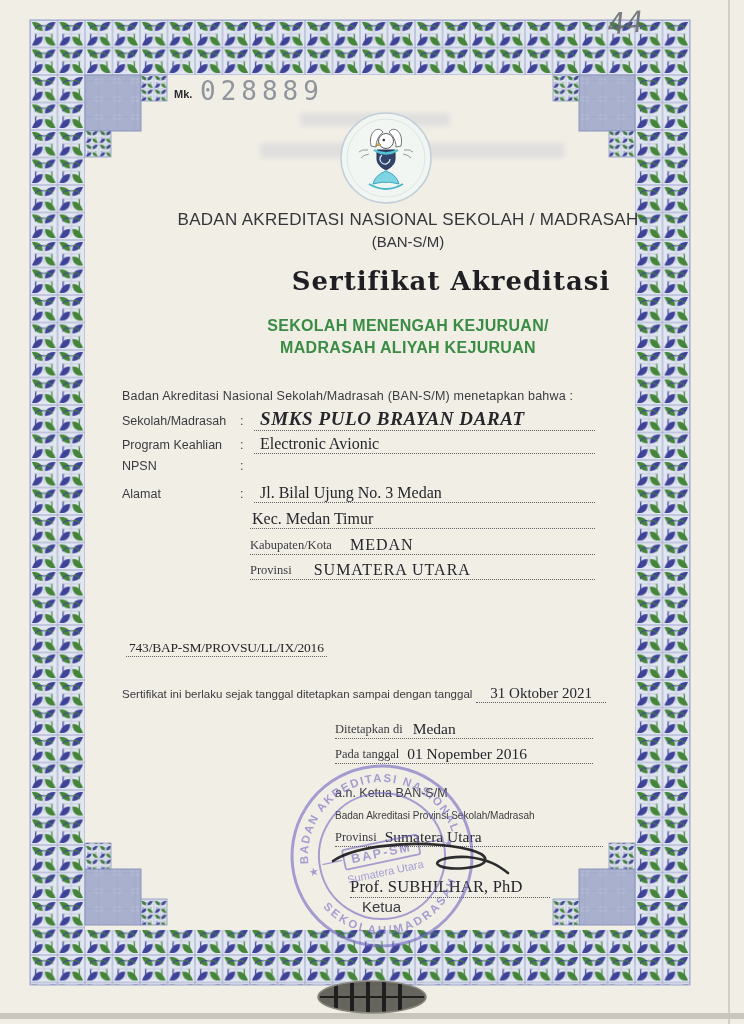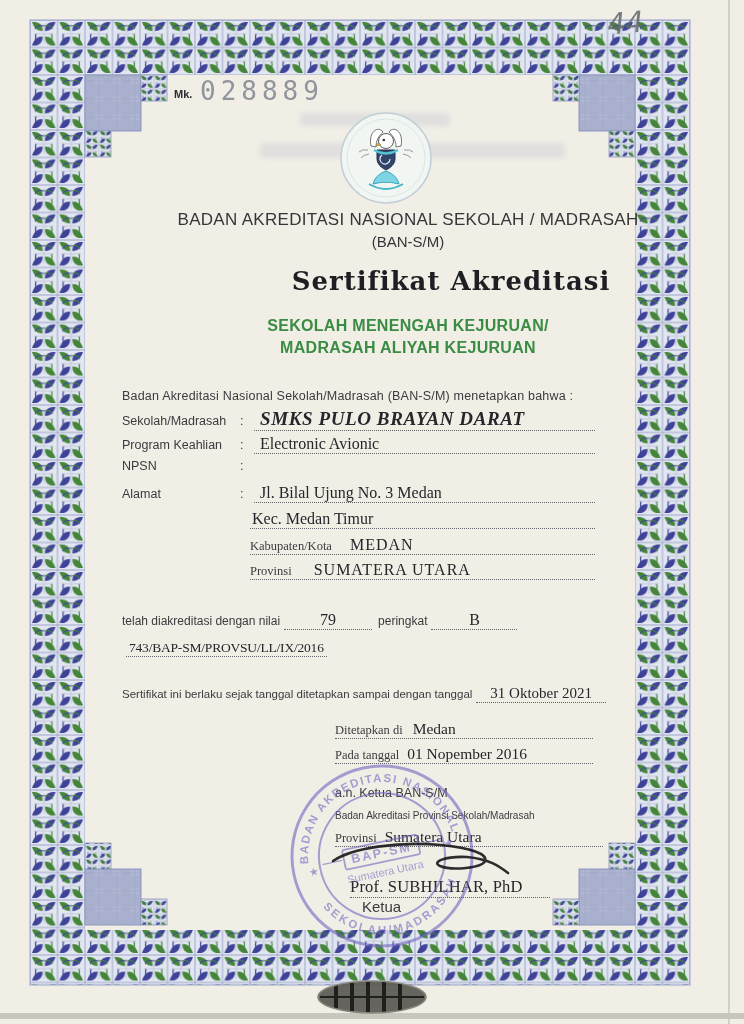--- a/index.html
+++ b/index.html
@@ -6,21 +6,21 @@
   .page{position:relative;width:744px;height:1024px;margin:0 auto;background:#f1eee6;overflow:hidden;
         font-family:"Liberation Sans",sans-serif;color:#3b3b3f;}
   .abs{position:absolute;}
   .sans{font-family:Liberation Serif, serif;}
   .serif{font-family:"Liberation Serif",serif;color:#26262b;}
   .ctr{text-align:center;margin-left:48px;}
   .dotline{border-bottom:1.6px dotted rgba(70,70,78,.85);}
   .row{position:absolute;display:flex;align-items:baseline;}
   .lblcol{width:118px;font-size:12.5px;color:#3b3b3f;}
   .colon{width:14px;font-size:12.5px;color:#3b3b3f;}
-  .valbox{flex:1;display:flex;align-items:flex-end;}
+  .valbox{flex:1;display:flex;align-items:center;}
   .val{font-size:16px;}
   .val-school{font-size:19px;font-style:italic;font-weight:600;letter-spacing:.6px;}
   .val-caps{letter-spacing:1px;}
   .inline-line{display:flex;align-items:baseline;font-size:12px;color:#3b3b3f;}
   .fillbox{display:inline-block;text-align:center;}
   .wm-letter{font-family:"Liberation Serif",serif;font-weight:700;color:rgba(112,105,94,.38);}
   .smudge{background:rgba(128,140,182,.15);filter:blur(2.5px);border-radius:4px;}
   .z1{z-index:1}.z2{z-index:2}.z3{z-index:3}.z4{z-index:4}
 </style>
 </head>
@@ -155,26 +155,20 @@
       <span class="serif val val-caps" style="padding-left:18px">MEDAN</span>
     </span>
   </div>
   <div class="row z2" style="left:250px;top:561px;width:345px">
     <span class="valbox dotline">
       <span class="sans" style="font-size:12.5px">Provinsi</span>
       <span class="serif val val-caps" style="padding-left:22px">SUMATERA UTARA</span>
     </span>
   </div>
 
-  <div class="abs inline-line z2" style="left:122px;top:611px">
-    <span>telah diakreditasi dengan nilai</span>
-    <span class="fillbox dotline serif" style="width:88px;font-size:16px;margin-left:4px">79</span>
-    <span style="margin-left:6px">peringkat</span>
-    <span class="fillbox dotline serif" style="width:86px;font-size:16px;margin-left:4px">B</span>
-  </div>
 
   <div class="abs inline-line z2" style="left:122px;top:640px">
     <span class="fillbox dotline serif" style="font-size:13.5px;letter-spacing:-.2px;margin-left:4px;padding:0 3px">743/BAP-SM/PROVSU/LL/IX/2016</span>
   </div>
 
   <div class="abs inline-line z2" style="left:122px;top:685px">
     <span style="font-size:11.5px">Sertifikat ini berlaku sejak tanggal ditetapkan sampai dengan tanggal</span>
     <span class="fillbox dotline serif" style="font-size:15px;margin-left:4px;padding:0 14px">31 Oktober 2021</span>
   </div>
 

